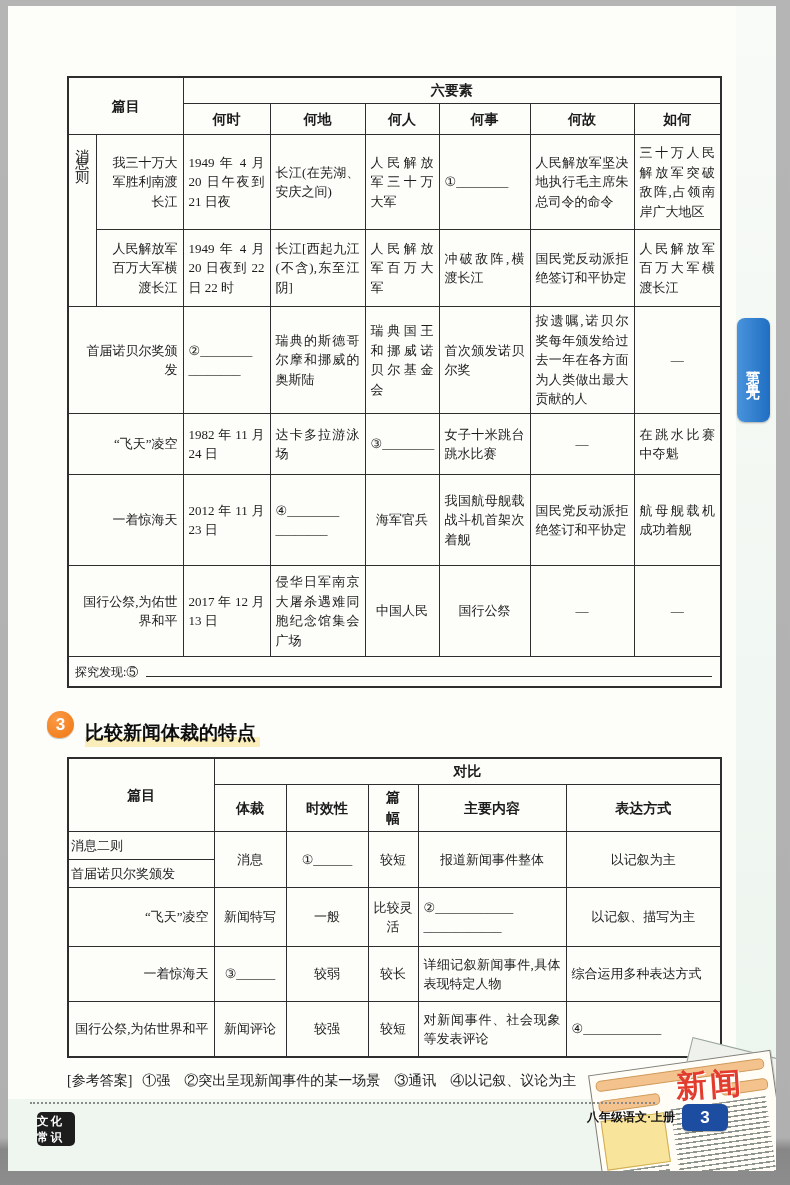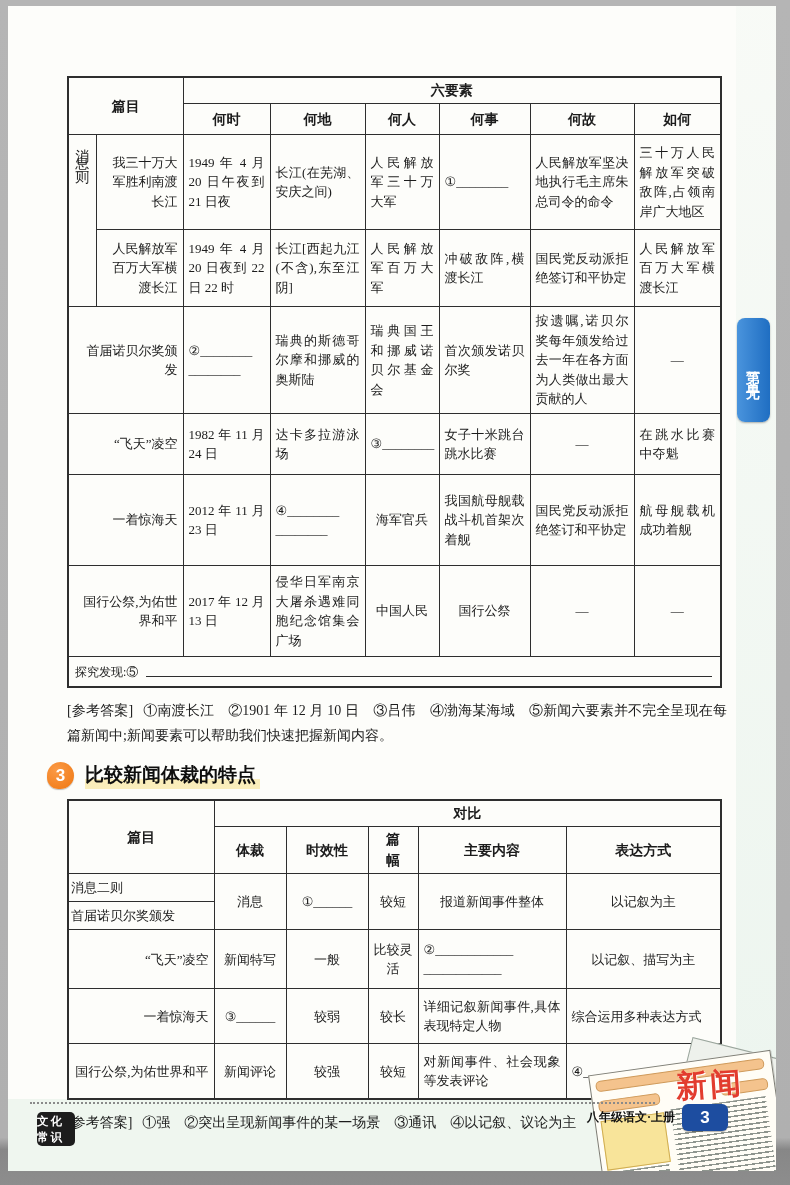--- a/index.html
+++ b/index.html
@@ -47,21 +47,21 @@
   
   .sec-head{display:flex; align-items:center; margin:14px 0 10px -20px;}
   .sec-num{width:27px; height:27px; border-radius:50% 50% 50% 42%;
            background:radial-gradient(circle at 35% 30%, #fb9a45, #ef7712);
            color:#fff; font-family:"Liberation Sans", sans-serif; font-weight:bold;
            font-size:17px; display:flex; align-items:center; justify-content:center;
            box-shadow:0 1px 1px rgba(0,0,0,.25); flex:0 0 27px;}
   .sec-title{margin-left:11px; font-family:"Liberation Sans", sans-serif; font-weight:bold;
              font-size:19px; color:#0e0e0e;
              background:linear-gradient(transparent 62%, rgba(250,236,180,.9) 62%);
-             padding:0 4px 1px 0;}
+             padding:0 4px 1px 0;margin-top:18px;}
   .sec-intro{margin:4px 0 12px 0; font-family:"Liberation Sans", sans-serif;
              font-size:15.5px; color:#101010; letter-spacing:.5px;}
 
   
   .unit-tab{position:absolute; top:318px; right:20px; width:33px; height:104px;
             background:linear-gradient(90deg,#4a94dd,#1f6ec2);
             border-radius:8px; color:#fff; display:flex; align-items:center; justify-content:center;
             writing-mode:vertical-rl; text-orientation:upright;
             font-family:"Liberation Sans", sans-serif; font-weight:bold; font-size:14px;
             letter-spacing:5px; box-shadow:0 1px 2px rgba(0,0,0,.3); z-index:6;}
@@ -204,23 +204,20 @@
             <td colspan="8" class="explore-cell">
               <div class="explore">
                 <span class="lbl">探究发现:⑤</span>
                 <span class="fill-line"></span>
               </div>
             </td>
           </tr>
         </tbody>
       </table>
 
-      <p class="answers">
-        <span class="ans-label">[参考答案]</span><span>①南渡长江　②1901 年 12 月 10 日　③吕伟　④渤海某海域　⑤新闻六要素并不完全呈现在每篇新闻中;新闻要素可以帮助我们快速把握新闻内容。</span>
-      </p>
 
       <div class="sec-head">
         <div class="sec-num">3</div>
         <div class="sec-title">比较新闻体裁的特点</div>
       </div>
 
       <table class="t" id="t2">
         <colgroup>
           <col style="width:146px">
             <col style="width:72px">

